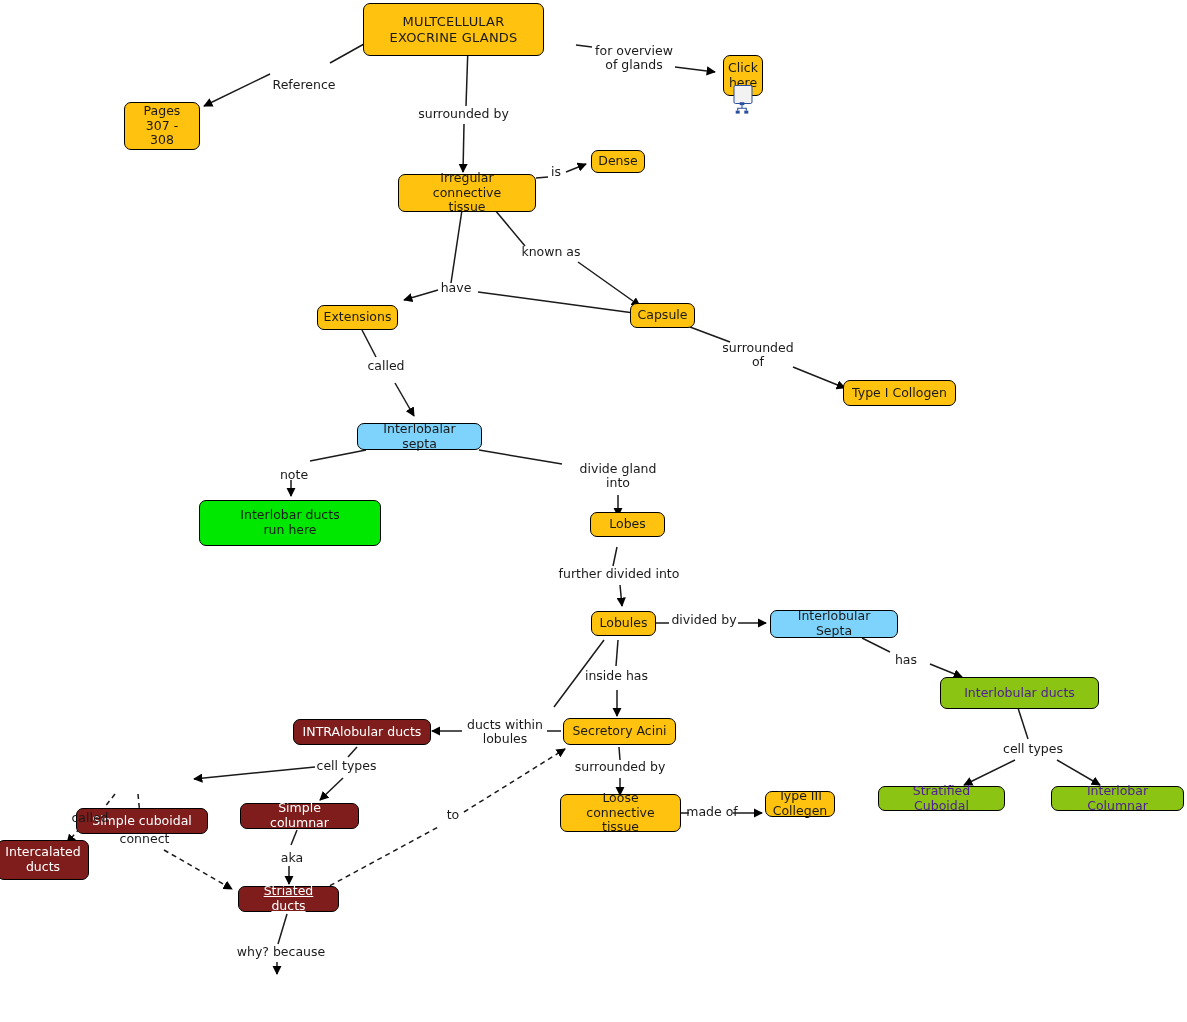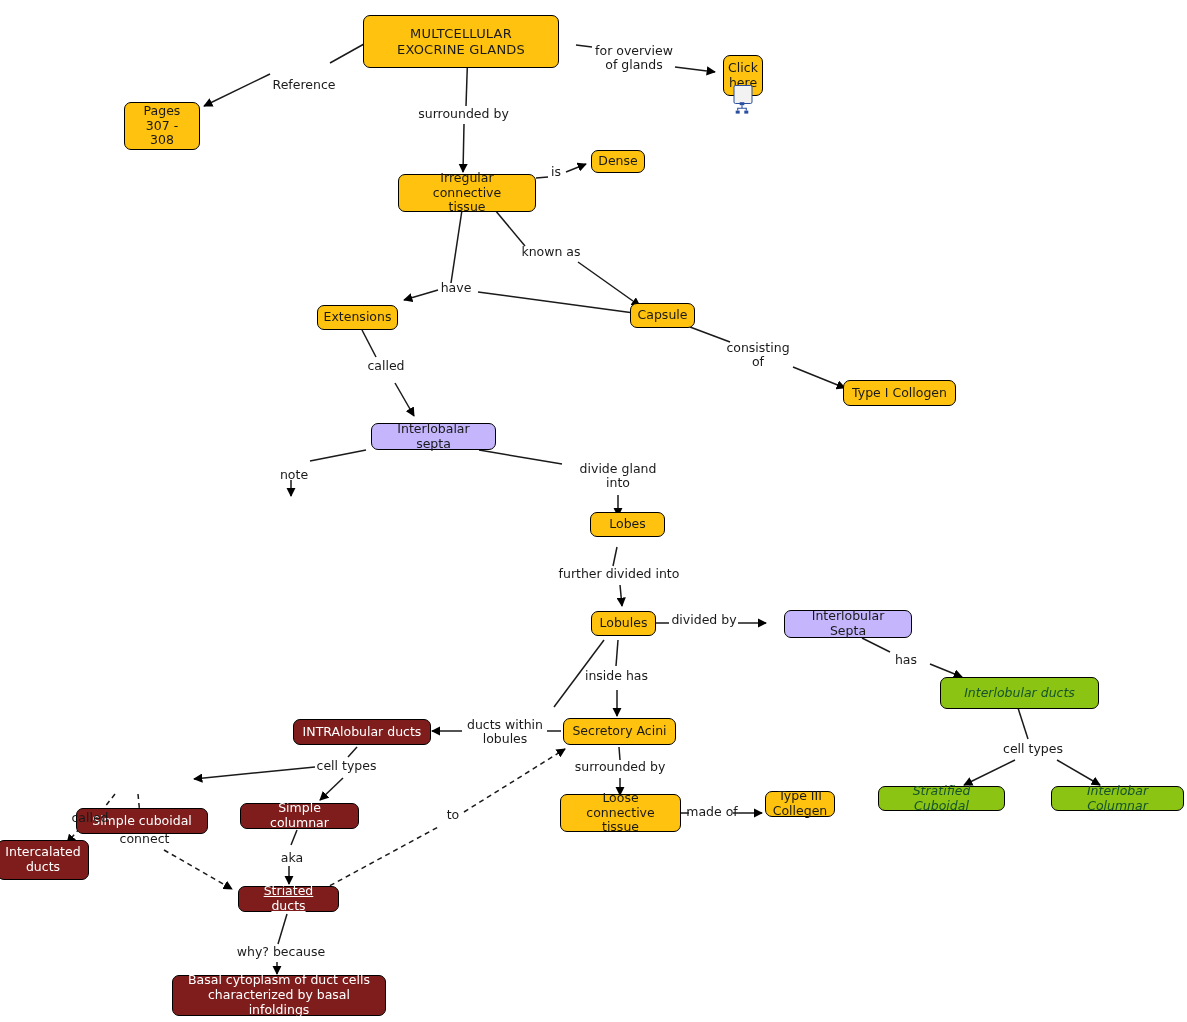--- a/index.html
+++ b/index.html
@@ -35,24 +35,24 @@
     border: 1.3px solid #000000;
     border-radius: 7px;
     line-height: 1.18;
     white-space: pre-line;
     padding: 2px 7px;
     font-size: 12.5px;
     color: #1a1a1a;
     z-index: 3;
   }
   .n-yellow  { background: #FFC20E; color: #1a1a1a; }
-  .n-magenta { background: #c4b5fd; color: #1a1a1a; margin-left: 14px; }
+  .n-magenta { background: #7dd3fc; color: #1a1a1a; }
   .n-brightgreen { background: #00E800; color: #1a1a1a; }
   .n-darkgreen { background: #7f1d1d; color: #ffffff; }
-  .n-ygreen { background: #8CC413; color: #14532d; font-style: italic; }
+  .n-ygreen { background: #8CC413; color: #4c1d95; }
 
   .elabel {
     position: absolute;
     font-size: 12.5px;
     color: #1a1a1a;
     text-align: center;
     white-space: pre-line;
     line-height: 1.15;
     z-index: 4;
     background: transparent;
@@ -161,21 +161,21 @@
       <path d="M 289 866 L 289 884" marker-end="url(#arrow)"></path>
 
       <path d="M 322 890 L 440 826" stroke-dasharray="5,4"></path>
       <path d="M 464 812 L 565 749" stroke-dasharray="5,4" marker-end="url(#arrow)"></path>
 
       <path d="M 287 914 L 278 944"></path>
       <path d="M 277 962 L 277 974" marker-end="url(#arrow)"></path>
     </g>
   </svg>
 
-  <div class="node n-yellow title-node" style="left:363px; top:15px; width:196px; height:53px;">
+  <div class="node n-yellow title-node" style="left:363px; top:3px; width:181px; height:53px;">
     <span>MULTCELLULAR
 EXOCRINE GLANDS</span>
   </div>
 
   <div class="node n-yellow" style="left:723px; top:55px; width:40px; height:41px;">
     <span>Click
 here</span>
     <span class="clickbadge">
       <svg width="15" height="15" viewBox="0 0 15 15" aria-hidden="true">
         <rect x="5.2" y="1.2" width="4.6" height="3" fill="#2b4fa0"></rect>
@@ -209,20 +209,24 @@
   </div>
 
   <div class="node n-yellow" style="left:843px; top:380px; width:113px; height:26px;">
     <span>Type I Collogen</span>
   </div>
 
   <div class="node n-magenta" style="left:357px; top:423px; width:125px; height:27px;">
     <span>Interlobalar septa</span>
   </div>
 
+  <div class="node n-brightgreen" style="left:199px; top:500px; width:182px; height:46px;">
+    <span>Interlobar ducts
+run here</span>
+  </div>
 
   <div class="node n-yellow" style="left:590px; top:512px; width:75px; height:25px;">
     <span>Lobes</span>
   </div>
 
   <div class="node n-yellow" style="left:591px; top:611px; width:65px; height:25px;">
     <span>Lobules</span>
   </div>
 
   <div class="node n-magenta" style="left:770px; top:610px; width:128px; height:28px;">
@@ -269,39 +273,35 @@
 
   <div class="node n-darkgreen" style="left:-3px; top:840px; width:92px; height:40px;">
     <span>Intercalated
 ducts</span>
   </div>
 
   <div class="node n-darkgreen" style="left:238px; top:886px; width:101px; height:26px;text-decoration:underline;">
     <span>Striated ducts</span>
   </div>
 
-  <div class="node n-darkgreen" style="left:172px; top:975px; width:214px; height:41px;">
-    <span>Basal cytoplasm of duct cells
-characterized by basal infoldings</span>
-  </div>
 
   <div class="elabel" style="left:269px; top:78px; width:70px;">Reference</div>
 
   <div class="elabel" style="left:589px; top:44px; width:90px;">for overview
 of glands</div>
 
   <div class="elabel" style="left:411px; top:107px; width:105px;">surrounded by</div>
 
   <div class="elabel" style="left:547px; top:165px; width:18px;">is</div>
 
   <div class="elabel" style="left:515px; top:245px; width:72px;">known as</div>
 
   <div class="elabel" style="left:437px; top:281px; width:38px;">have</div>
 
-  <div class="elabel" style="left:722px; top:341px; width:72px;">consisting
+  <div class="elabel" style="left:722px; top:341px; width:72px;">surrounded
 of</div>
 
   <div class="elabel" style="left:365px; top:359px; width:42px;">called</div>
 
   <div class="elabel" style="left:277px; top:468px; width:34px;">note</div>
 
   <div class="elabel" style="left:577px; top:462px; width:82px;">divide gland
 into</div>
 
   <div class="elabel" style="left:557px; top:567px; width:124px;">further divided into</div>

